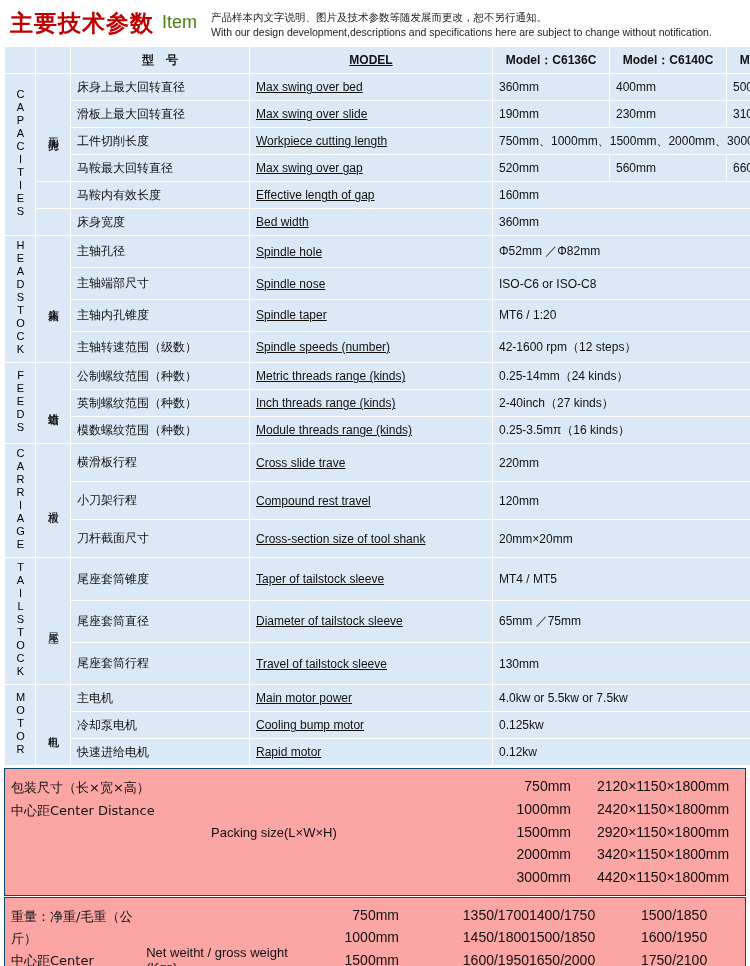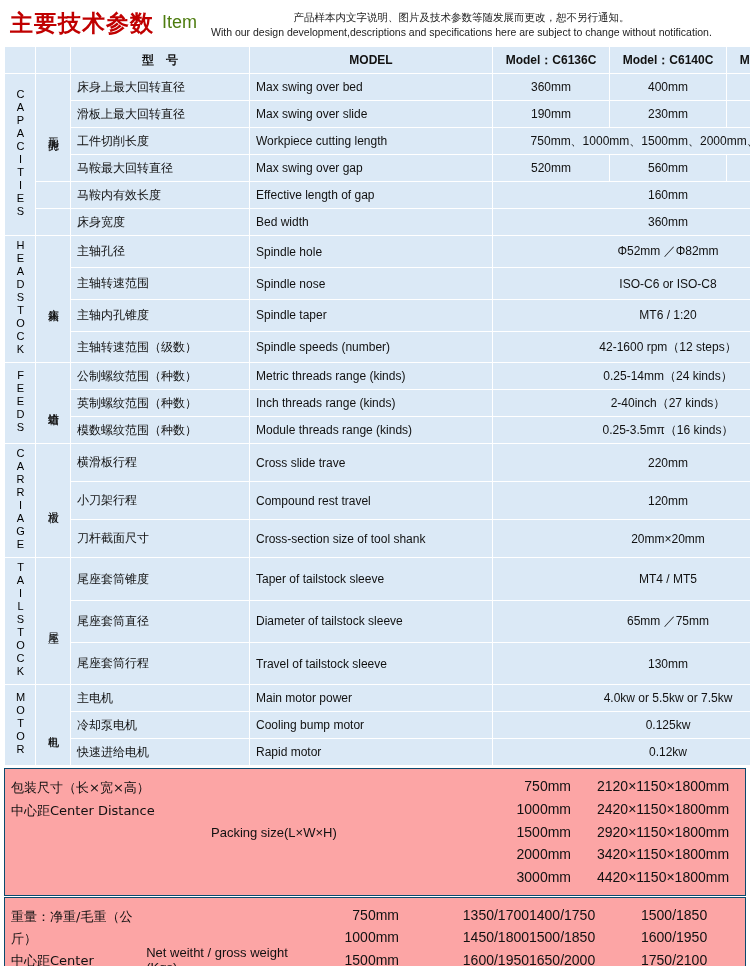--- a/index.html
+++ b/index.html
@@ -7,21 +7,21 @@
     width:750px;height:966px;
     background:#ffffff;
     font-family:"Liberation Sans", sans-serif;
     font-size:12px;
     color:#111;
     overflow:hidden;
   }
   .page{position:relative;width:750px;height:966px;box-sizing:border-box;padding:0 4px;}
 
   
-  .header{display:flex;align-items:flex-start;padding:8px 2px 6px 6px;text-align:center;}
+  .header{display:flex;align-items:flex-start;padding:8px 2px 6px 6px;}
   .title-cn{
     font-family:"DejaVu Sans", sans-serif;
     font-size:23px;font-weight:bold;color:#c00000;letter-spacing:1px;
     white-space:nowrap;
   }
   .title-en{
     font-size:18px;color:#4d7c0f;margin-left:8px;margin-top:4px;font-weight:500;
   }
   .header-note{
     margin-left:14px;margin-top:2px;font-size:10.5px;line-height:1.45;color:#222;
@@ -53,22 +53,22 @@
     letter-spacing:1px;
     line-height:1;
     display:inline-block;
     font-size:11px;
     white-space:nowrap;
   }
   td.sub{
     width:22px;background:#ffffff;border:none;text-align:center;padding:0;
   }
   td.cn{width:166px;font-family:Liberation Serif, serif;font-size:12.5px;margin-top:40px;}
-  td.en{width:230px;font-size:12.5px;}
-  td.val{text-align:center;font-size:11.5px;}
+  td.en{width:230px;font-size:12.5px;text-decoration:underline;}
+  td.val{font-size:11.5px;}
   td.v1{width:104px;}
   td.v2{width:104px;}
   td.v3{width:104px;}
   .hdr td{background:#c9def2;font-weight:bold;text-align:center;}
   .hdr td.cn,.hdr td.en{text-align:center;}
   .model-head{font-size:12px;}
 
   
   .block{
     display:flex;width:742px;margin-top:1px;background:#fca5a5;border:1px solid #0c4a6e;
@@ -154,21 +154,21 @@
       </tr>
 
       <tr>
         <td class="group" rowspan="4"><span class="vert">HEADSTOCK</span></td>
         <td class="sub" rowspan="4"><span class="vert">床头箱</span></td>
         <td class="cn">主轴孔径</td>
         <td class="en">Spindle hole</td>
         <td class="val" colspan="3">Φ52mm ／Φ82mm</td>
       </tr>
       <tr>
-        <td class="cn">主轴转速范围</td>
+        <td class="cn">主轴端部尺寸</td>
         <td class="en">Spindle nose</td>
         <td class="val" colspan="3">ISO-C6 or ISO-C8</td>
       </tr>
       <tr>
         <td class="cn">主轴内孔锥度</td>
         <td class="en">Spindle taper</td>
         <td class="val" colspan="3">MT6 / 1:20</td>
       </tr>
       <tr>
         <td class="cn">主轴转速范围（级数）</td>

